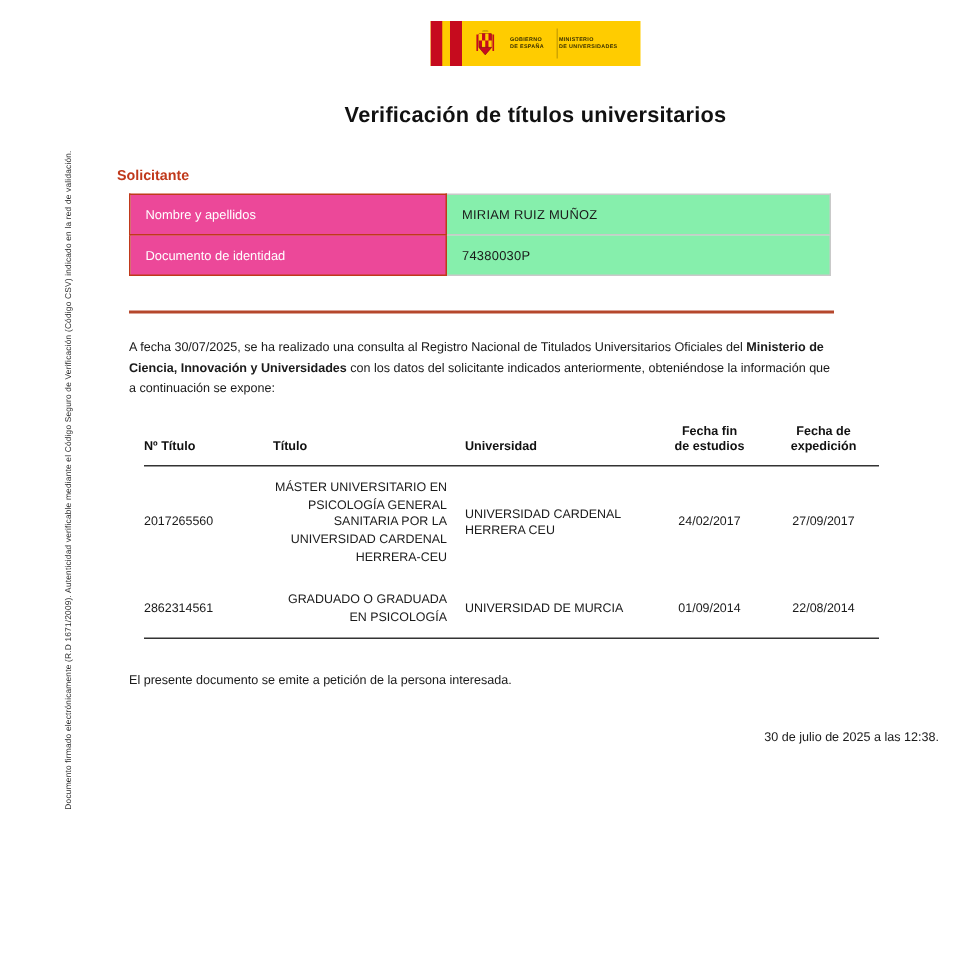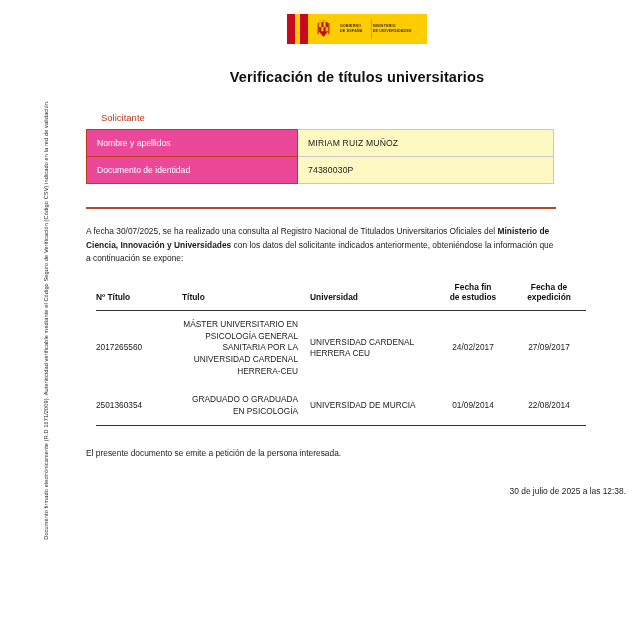--- a/index.html
+++ b/index.html
@@ -109,24 +109,24 @@
     font-size: 14.5px;
     font-weight: bold;
     color: #111111;
     margin-top: 25px;
     letter-spacing: 0.01em;
   }
 
   
   .section-label {
     margin-top: 27px;
-    margin-left: 27px;
+    margin-left: 4px;
     font-size: 9.5px;
     color: #C0391B;
-    font-weight: normal;
+    font-weight: bold;
   }
 
   
   .applicant-table {
     margin-top: 6px;
     margin-left: 12px;
     width: 468px;
     border-collapse: collapse;
     table-layout: fixed;
   }
@@ -138,21 +138,21 @@
     padding: 0 10px;
   }
   .applicant-table td.key {
     background: #ec4899;
     color: #ffffff;
     width: 190px;
     border-color: #C0391B;
     font-size: 8.6px;
   }
   .applicant-table td.val {
-    background: #fef9c3;
+    background: #86efac;
     color: #1a1a1a;
     letter-spacing: 0.02em;
   }
 
   
   .rule {
     margin-top: 23px;
     margin-left: 12px;
     width: 470px;
     height: 2px;
@@ -301,21 +301,21 @@
     </thead>
     <tbody>
       <tr>
         <td class="c-num">2017265560</td>
         <td class="c-title">MÁSTER UNIVERSITARIO EN PSICOLOGÍA GENERAL SANITARIA POR LA UNIVERSIDAD CARDENAL HERRERA-CEU</td>
         <td class="c-univ">UNIVERSIDAD CARDENAL HERRERA CEU</td>
         <td class="c-end">24/02/2017</td>
         <td class="c-exp">27/09/2017</td>
       </tr>
       <tr class="last">
-        <td class="c-num">2501360354</td>
+        <td class="c-num">2862314561</td>
         <td class="c-title">GRADUADO O GRADUADA EN PSICOLOGÍA</td>
         <td class="c-univ">UNIVERSIDAD DE MURCIA</td>
         <td class="c-end">01/09/2014</td>
         <td class="c-exp">22/08/2014</td>
       </tr>
     </tbody>
   </table>
 
   <div class="closing">El presente documento se emite a petición de la persona interesada.</div>
 

